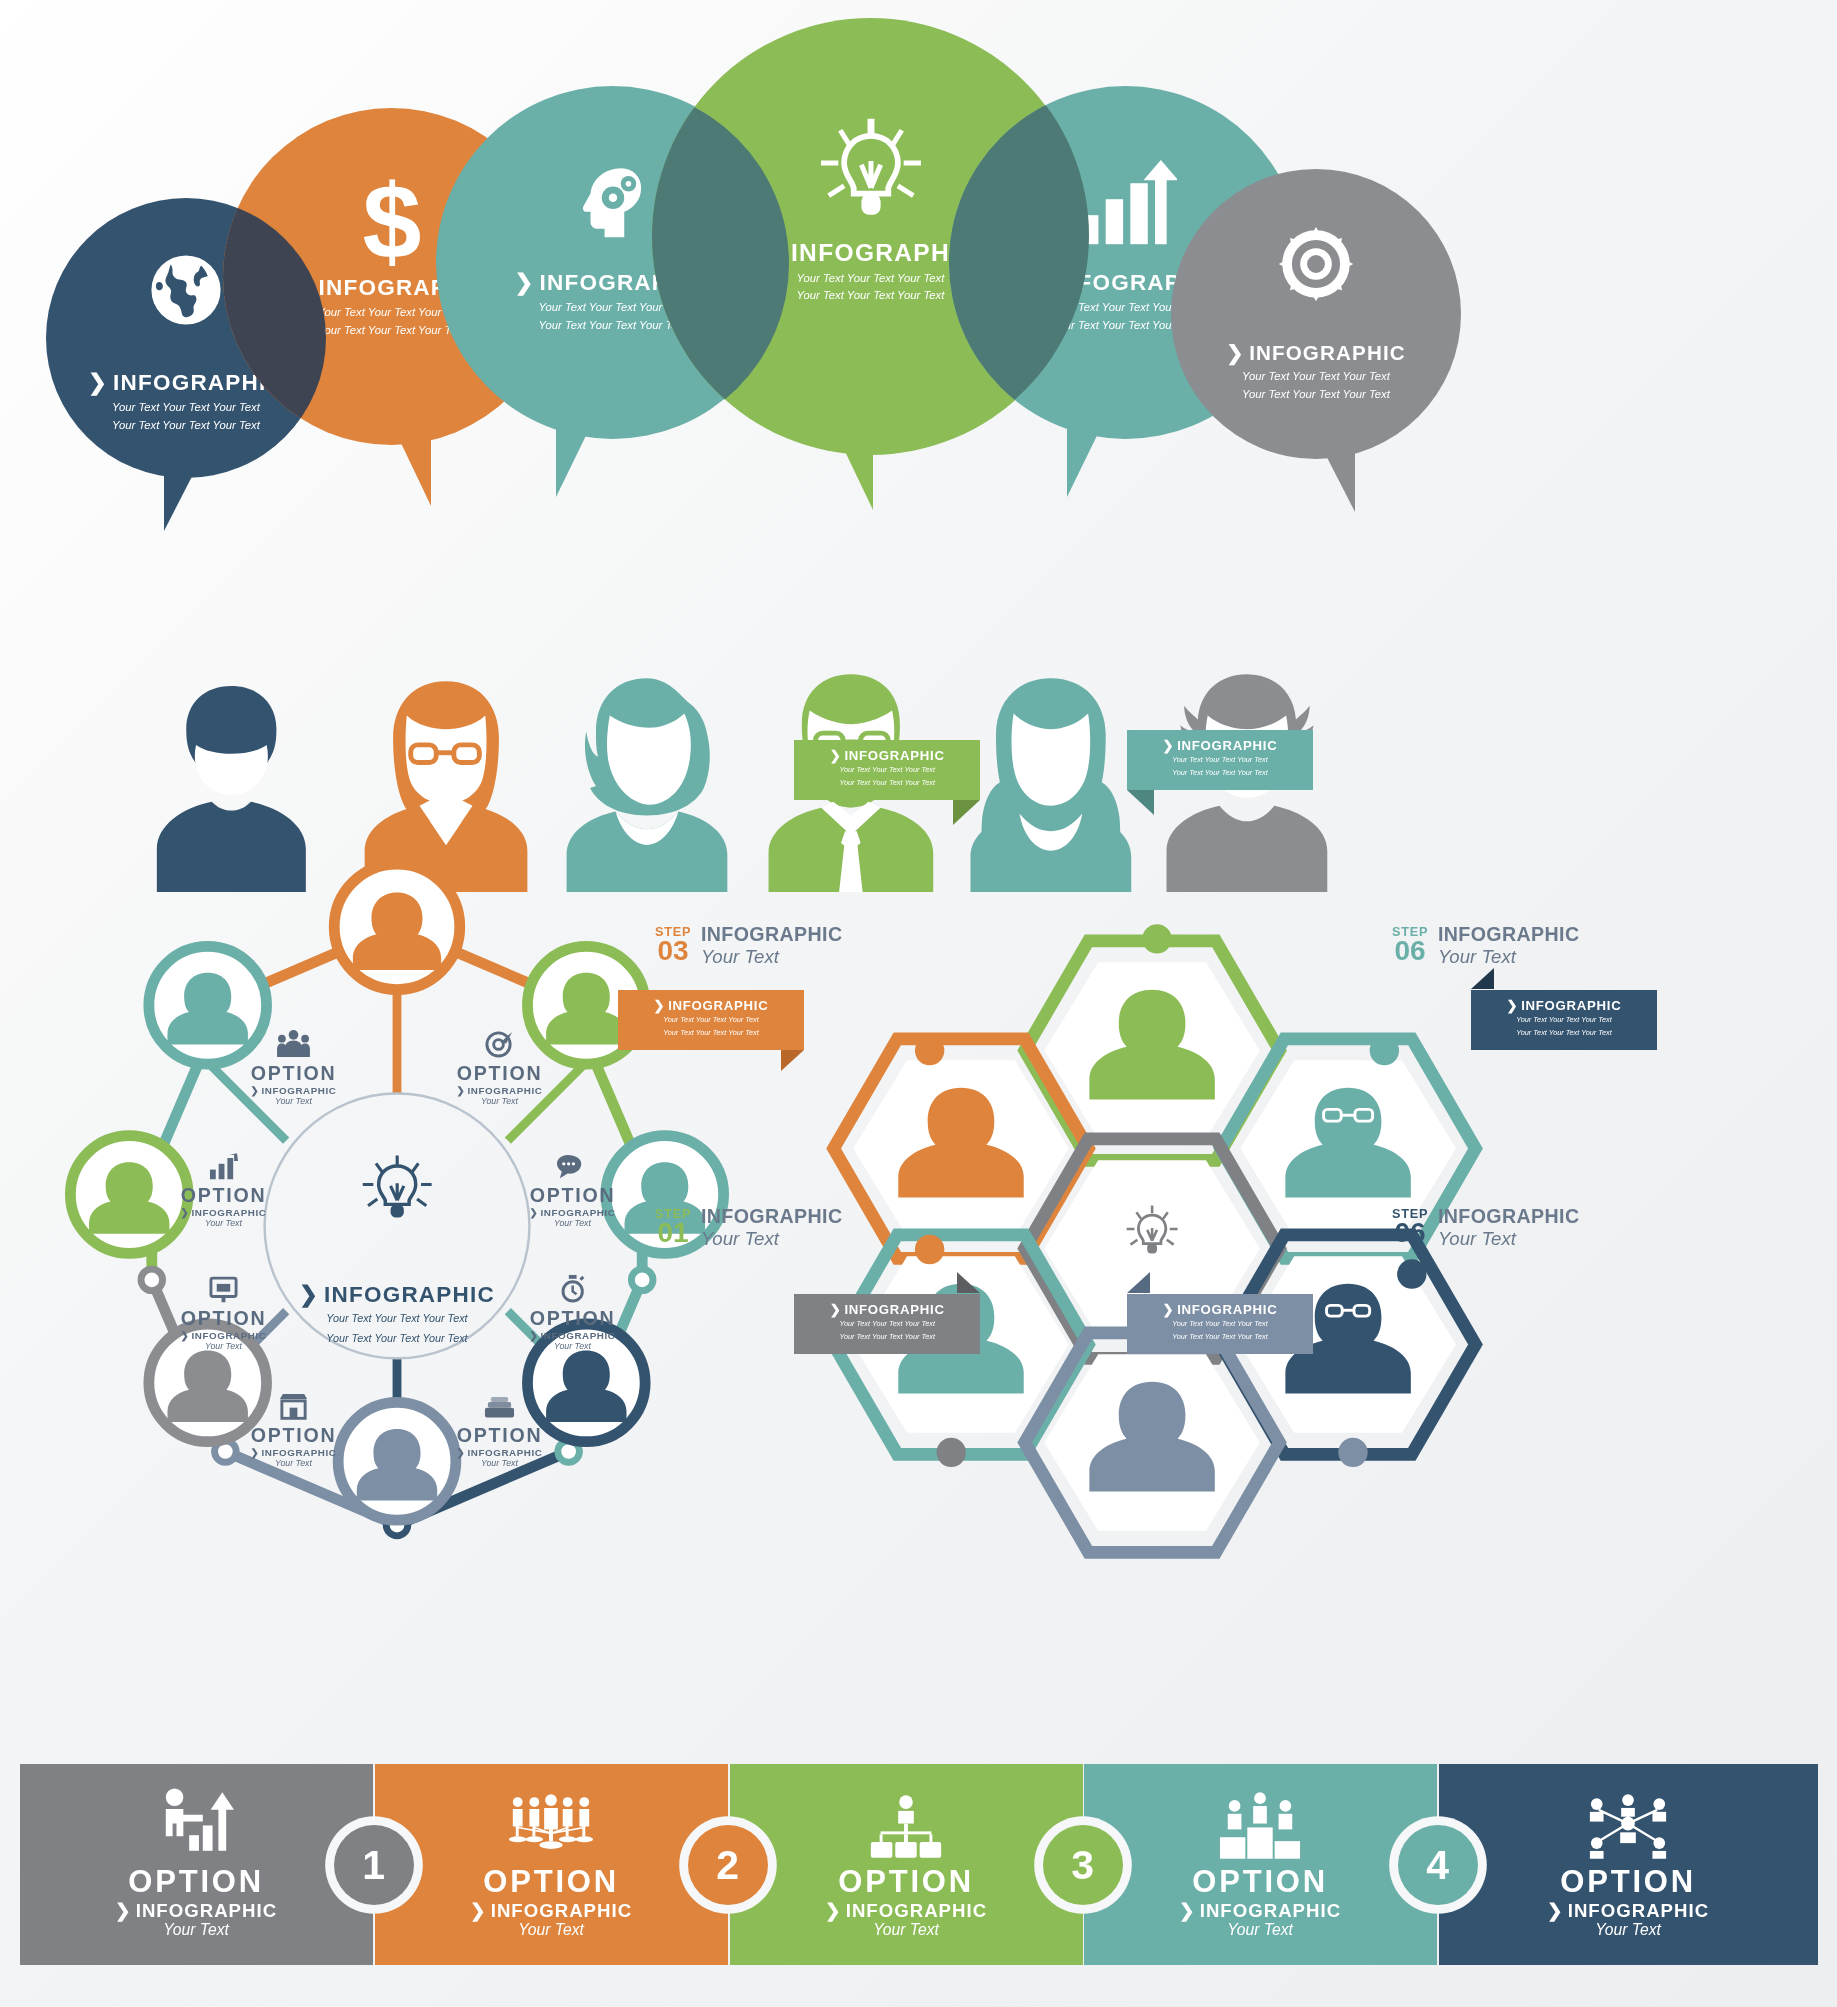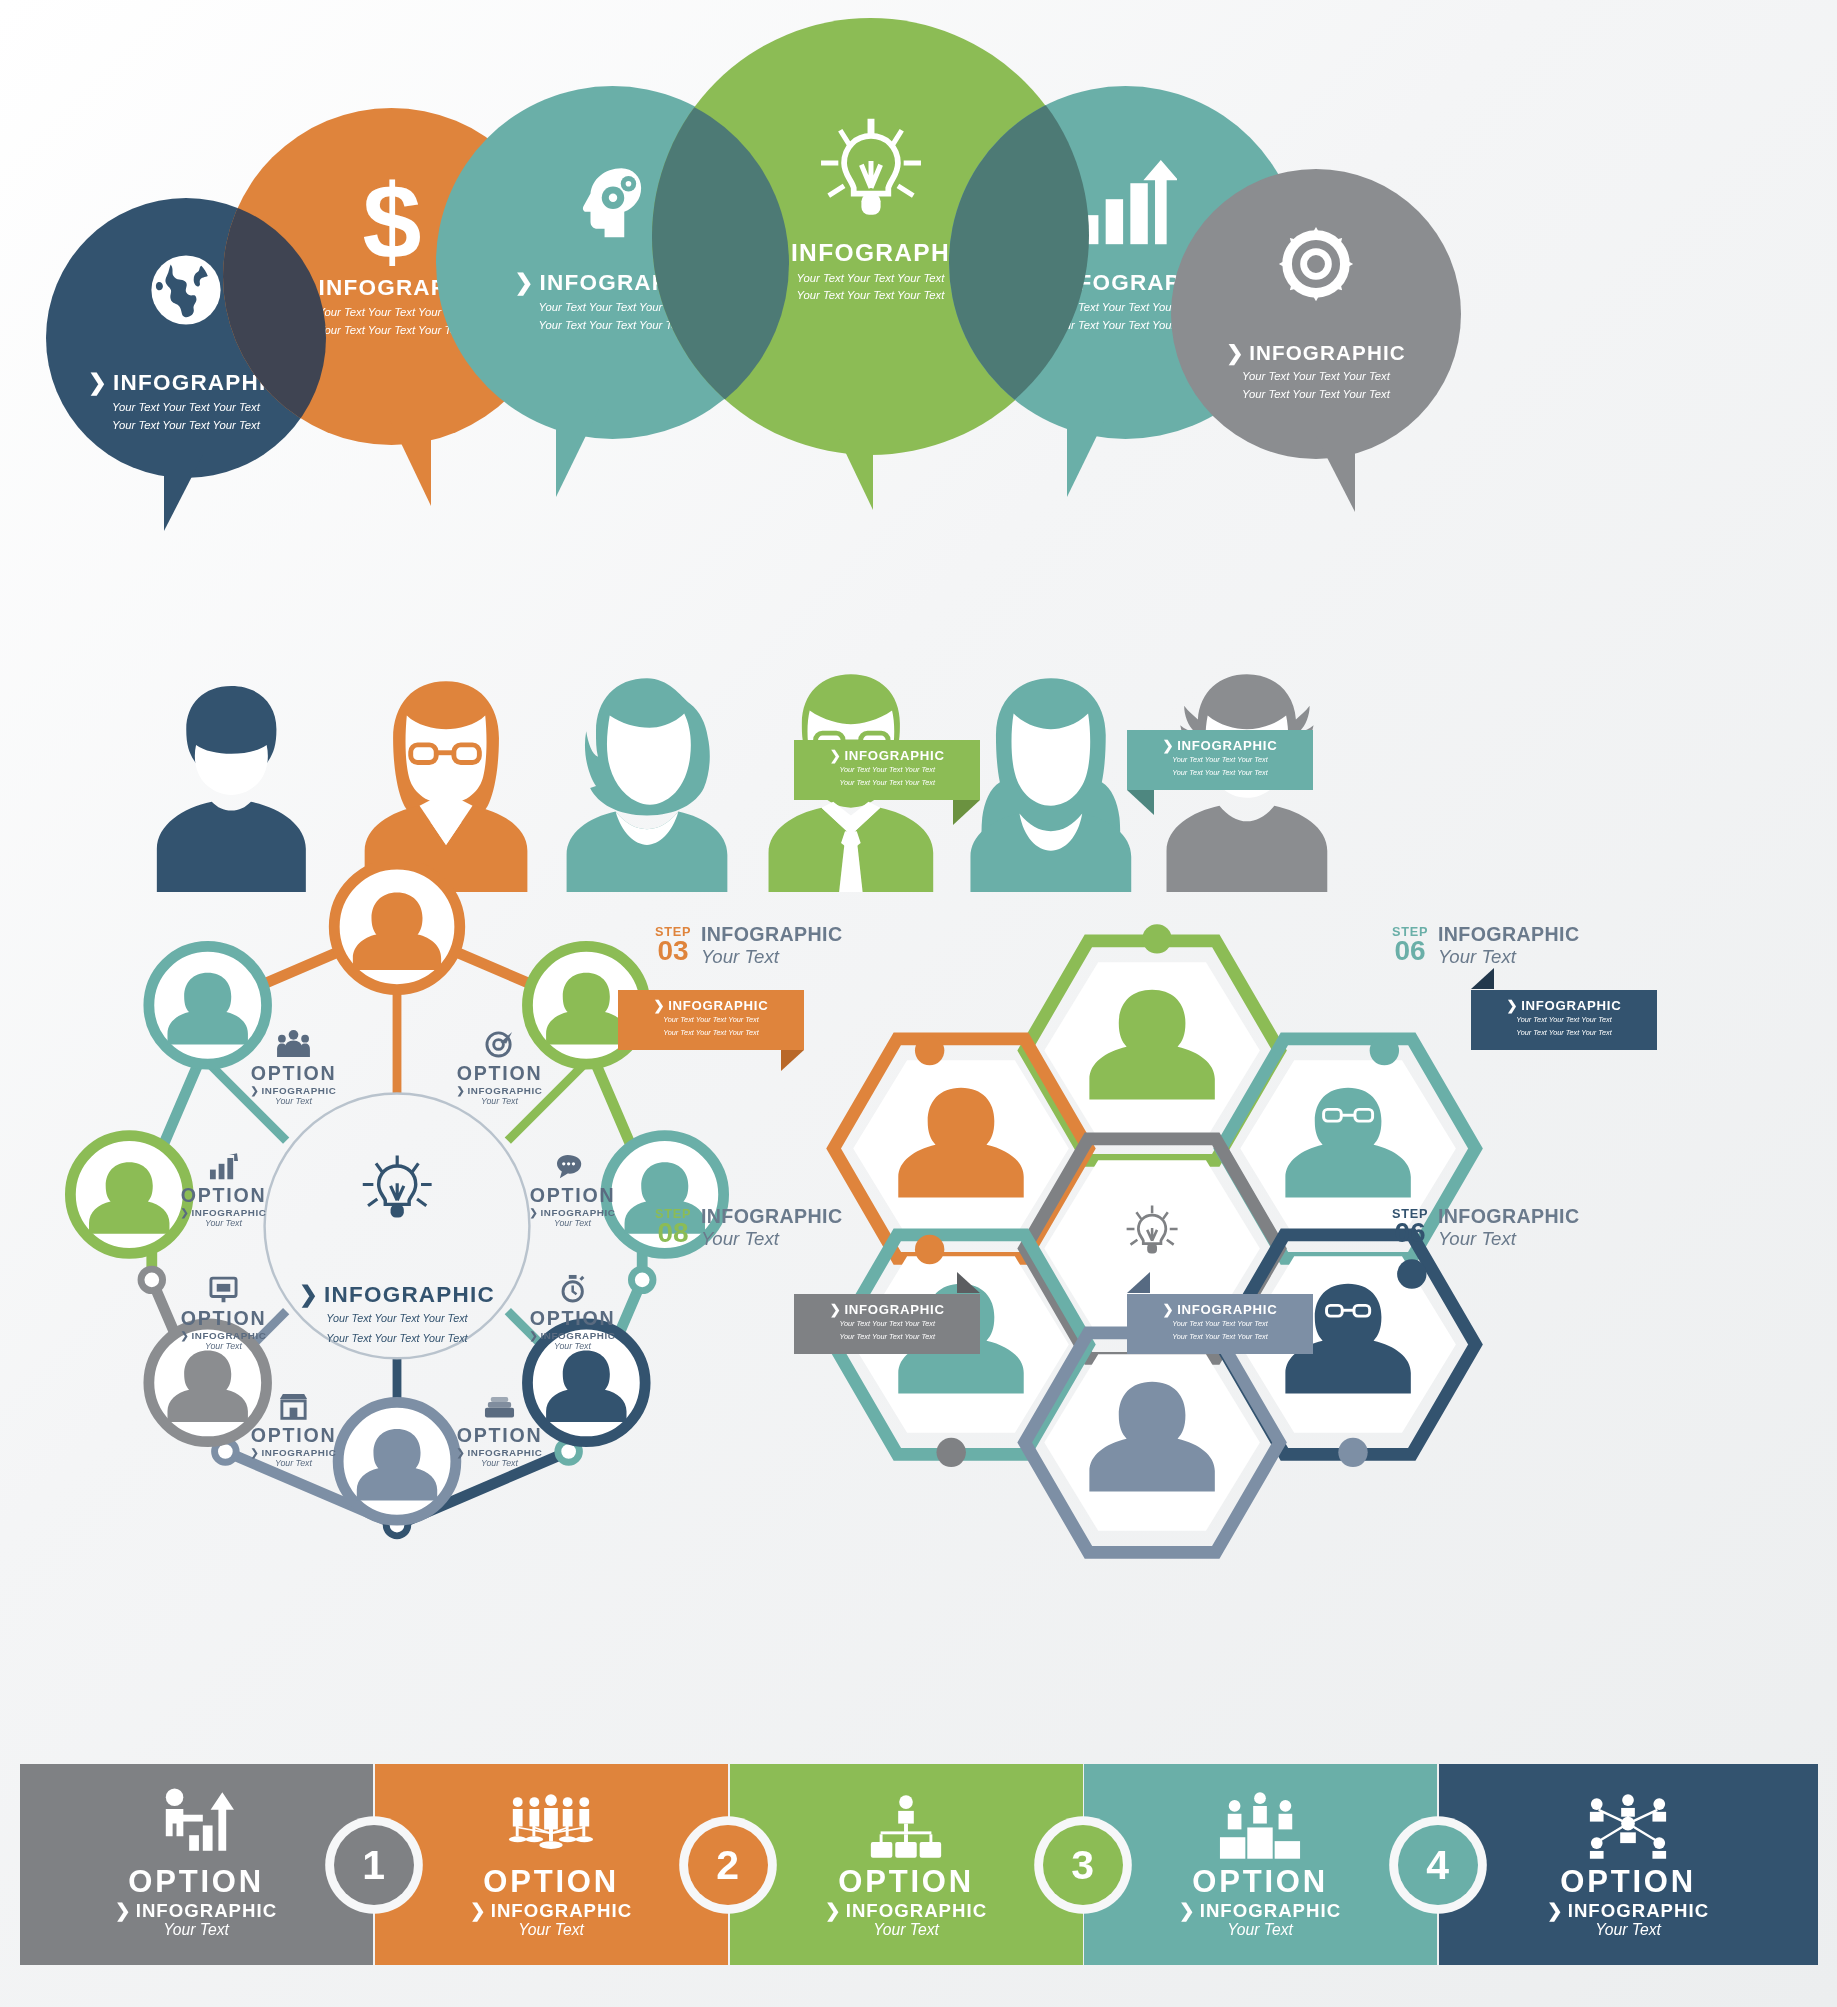--- a/index.html
+++ b/index.html
@@ -599,21 +599,21 @@
       </div>
       <div class="tx">
         <div class="t1">INFOGRAPHIC</div>
         <div class="t2">Your Text</div>
       </div>
     </div>
 
     <div class="steplbl" style="left:-149px;top:323px;">
       <div class="num" style="color:#8cbc55;">
         <span class="w">STEP</span>
-        <span class="n">08</span>
+        <span class="n">01</span>
       </div>
       <div class="tx">
         <div class="t1">INFOGRAPHIC</div>
         <div class="t2">Your Text</div>
       </div>
     </div>
 
     <div class="steplbl" style="left:588px;top:323px;">
       <div class="num" style="color:#33536f;">
         <span class="w">STEP</span>

